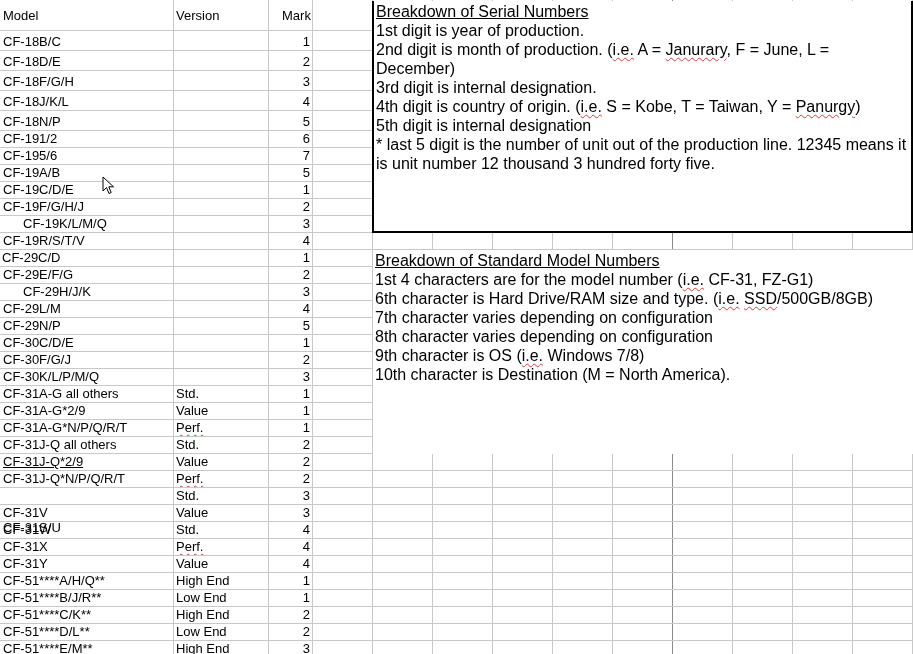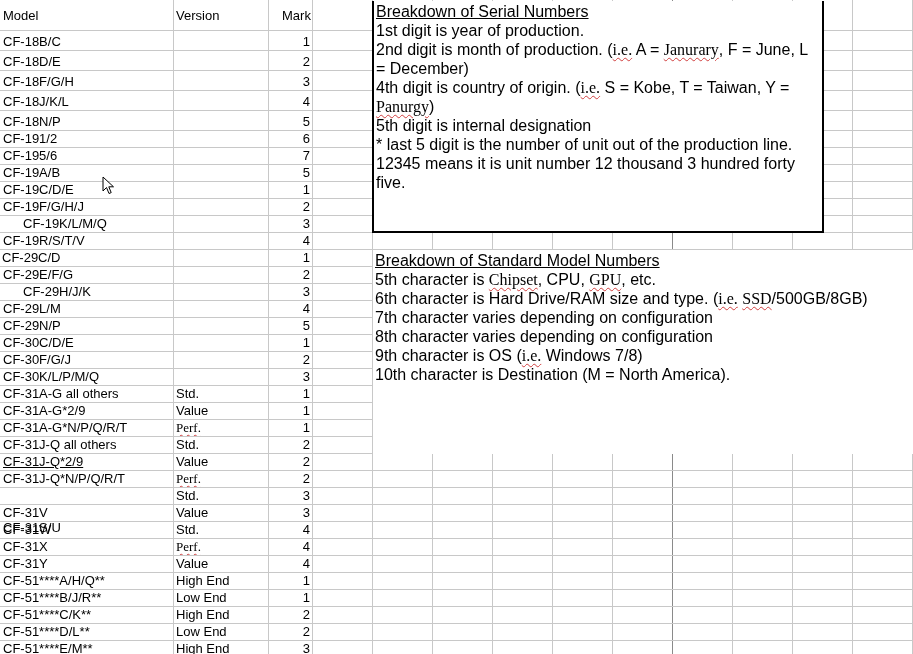--- a/index.html
+++ b/index.html
@@ -5,24 +5,24 @@
   html, body { margin: 0; padding: 0; background: #ffffff; }
   body { width: 913px; height: 654px; overflow: hidden; position: relative;
          font-family: "Liberation Sans", sans-serif; color: #000; }
   .sheet { position: absolute; left: 0; top: 0; width: 913px; height: 654px; border-radius: 22px; }
   
   .vline { position: absolute; top: 0; width: 1px; height: 654px; background: #c8c8c8; }
   .vline.dark { background: #8a8a8a; }
   .hline { position: absolute; height: 1px; background: #c8c8c8; }
   .cell { position: absolute; font-size: 13px; line-height: 17px; white-space: nowrap; overflow: hidden; }
   .cell.num { text-align: right; }
-  .squig { text-decoration: underline wavy #d04040; text-decoration-thickness: 1px; text-underline-offset: 2px; font-family: Liberation Serif, serif; }
+  .squig { text-decoration: underline wavy #d04040; text-decoration-thickness: 1px; text-underline-offset: 2px; }
   
   .textbox { position: absolute; background: #fff; font-size: 16px; line-height: 19px; padding: 1px 2px; box-sizing: border-box; }
-  .textbox.serial { left: 372px; top: 1px; width: 452px; height: 232px; border: 2px solid #000; border-top: none; }
+  .textbox.serial { left: 372px; top: 1px; width: 541px; height: 232px; border: 2px solid #000; border-top: none; }
   .textbox.model { left: 372px; top: 250px; width: 541px; height: 204px; border-left: 1px solid #c8c8c8; }
   .textbox .title { text-decoration: underline; }
   .textbox .line { display: block; }
   .cursor { position: absolute; left: 102px; top: 176px; width: 14px; height: 20px; }
 </style>
 </head>
 <body>
 
 <div class="sheet" id="sheet">
 
@@ -260,28 +260,29 @@
         <div class="cell" style="left: 3px; width: 168px; top: 640px;">CF-51****E/M**</div>
         <div class="cell" style="left: 176px; width: 90px; top: 640px;">High End</div>
         <div class="cell num" style="left: 270px; width: 40px; top: 640px;">3</div>
       </div>
     </div>
 
   <div class="textbox serial">
     <span class="line title">Breakdown of Serial Numbers</span>
     <span class="line">1st digit is year of production.</span>
     <span class="line">2nd digit is month of production. (<span class="squig">i.e.</span> A = <span class="squig">Janurary</span>, F = June, L = December)</span>
+    <span class="line">3rd digit is internal designation.</span>
     <span class="line">4th digit is country of origin. (<span class="squig">i.e.</span> S = Kobe, T = Taiwan, Y = <span class="squig">Panurgy</span>)</span>
     <span class="line">5th digit is internal designation</span>
     <span class="line">* last 5 digit is the number of unit out of the production line. 12345 means it is unit number 12 thousand 3 hundred forty five.</span>
   </div>
 
   <div class="textbox model">
     <span class="line title">Breakdown of Standard Model Numbers</span>
-    <span class="line">5th character is <span class="squig">Chipset</span>, CPU, <span class="squig">GPU</span>, etc.</span>
+    <span class="line">1st 4 characters are for the model number (<span class="squig">i.e.</span> CF-31, FZ-G1)</span>
     <span class="line">6th character is Hard Drive/RAM size and type. (<span class="squig">i.e.</span> <span class="squig">SSD</span>/500GB/8GB)</span>
     <span class="line">7th character varies depending on configuration</span>
     <span class="line">8th character varies depending on configuration</span>
     <span class="line">9th character is OS (<span class="squig">i.e.</span> Windows 7/8)</span>
     <span class="line">10th character is Destination (M = North America).</span>
   </div>
 
   <svg class="cursor" viewBox="0 0 14 20">
     <path d="M1 1 L1 15 L4.5 11.5 L7 17.5 L9.2 16.6 L6.8 10.8 L11.5 10.8 Z" fill="#fff" stroke="#000" stroke-width="1"></path>
   </svg>

